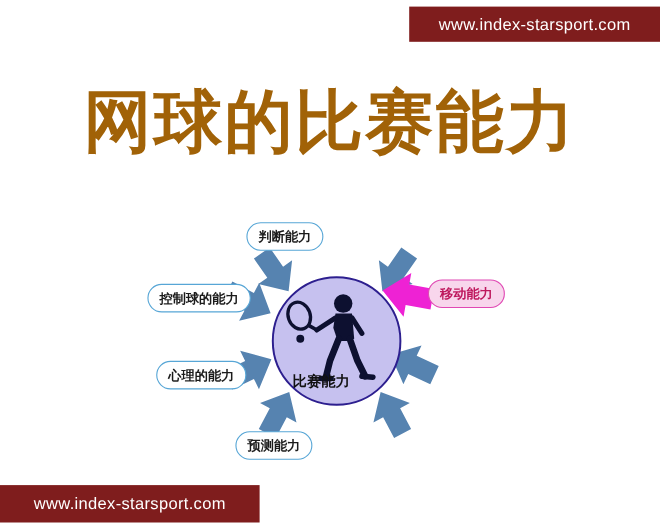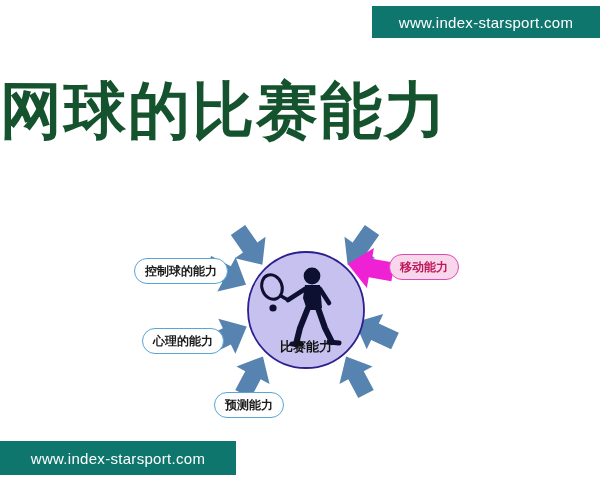--- a/index.html
+++ b/index.html
@@ -7,39 +7,40 @@
   body {
     background:#ffffff;
     font-family:"Liberation Sans","DejaVu Sans",sans-serif;
     position:relative;
     overflow:hidden;
   }
 
   
   .watermark {
     position:absolute;
-    background:#0f766e;
+    background:#7f1d1d;
     color:#ffffff;
     font-size:15px;
     letter-spacing:0.3px;
     display:flex;
     align-items:center;
     justify-content:center;
     white-space:nowrap;
   }
   .watermark-top    { right:0; top:6px;  width:228px; height:32px; }
   .watermark-bottom { left:0;  top:441px; width:236px; height:34px; }
 
   
   .page-title {
     position:absolute;
     left:0; right:0; top:78px;
+    text-align:center;
     font-size:62px;
     font-weight:bold;
-    color:#14532d;
+    color:#a16207;
     letter-spacing:2px;
     line-height:1.05;
     font-family:"DejaVu Sans","Liberation Sans",sans-serif;
   }
 
   
   .diagram {
     position:absolute;
     left:0; top:186px;
     width:600px; height:250px;
@@ -76,21 +77,20 @@
   .n-move      { left:389px; top:68px;  }
   .n-mental    { left:142px; top:142px; }
   .n-fastball  { left:392px; top:140px; }
   .n-predict   { left:214px; top:206px; }
   .n-tactic    { left:329px; top:206px; }
 
   .center-label {
     position:absolute;
     left:266px; top:152px;
     width:80px;
-    text-align:center;
     font-size:13px;
     font-weight:bold;
     color:#111111;
     font-family:"DejaVu Sans","Liberation Sans",sans-serif;
   }
 </style>
 </head>
 <body>
 
 <div class="watermark watermark-top">
@@ -169,20 +169,21 @@
       <path d="M288,114 L281,110" stroke-width="3.4" fill="none" stroke-linecap="round"></path>
 
       <ellipse cx="272" cy="101" rx="10" ry="12.5" fill="none" stroke="#0d1030" stroke-width="3" transform="rotate(-20 272 101)"></ellipse>
 
       <circle cx="273" cy="122" r="3.6" stroke="none"></circle>
     </g>
   </svg>
 
   <div class="center-label">比赛能力</div>
 
+  <div class="node n-judge">判断能力</div>
 
 
   <div class="node n-control">控制球的能力</div>
 
   <div class="node n-move highlight">移动能力</div>
 
   <div class="node n-mental">心理的能力</div>
 
 
   <div class="node n-predict">预测能力</div>

